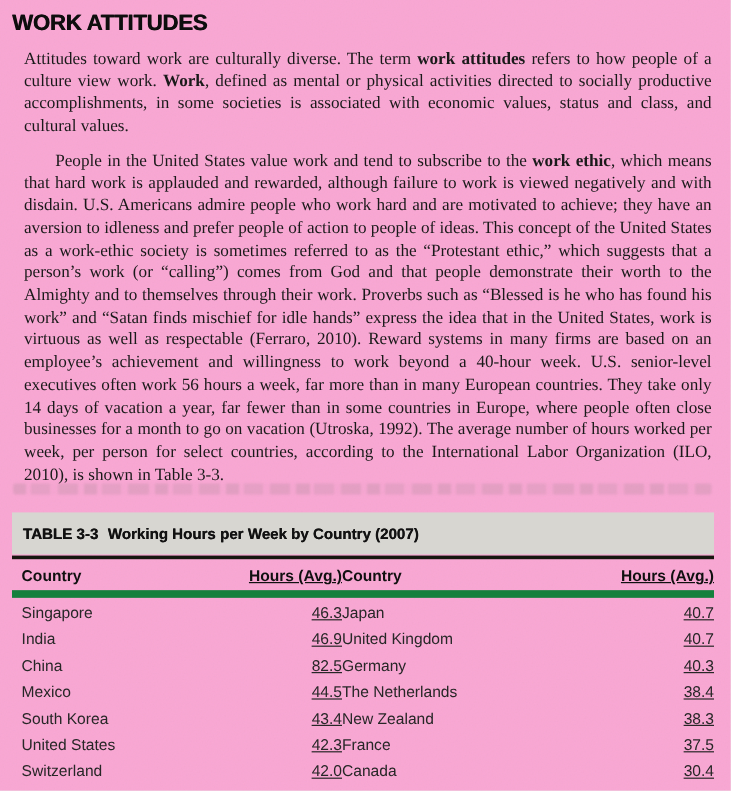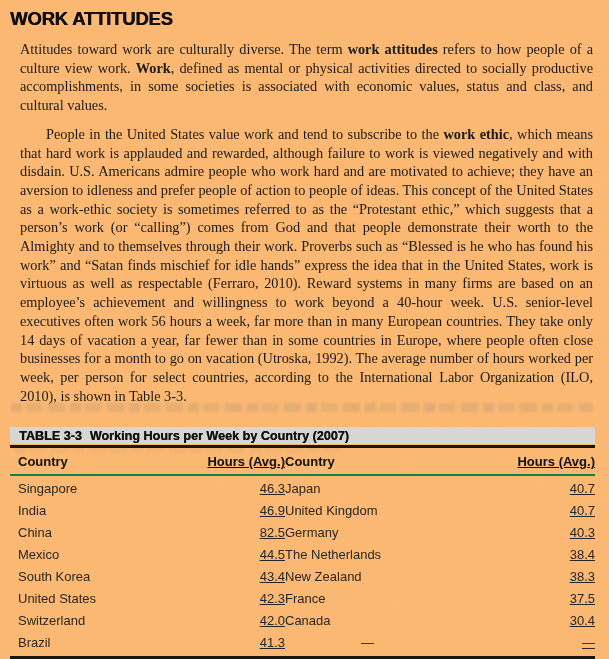--- a/index.html
+++ b/index.html
@@ -1,21 +1,21 @@
 <!DOCTYPE html>
 <html><head>
 <meta charset="utf-8">
 <style>
   html,body{margin:0;padding:0;background:#e9e8e6;}
   .page{
     position:relative;
     width:609px;height:659px;
     box-sizing:border-box;
     padding:8px 6px 0 10px;
-    background:#fdba74;
+    background:#f9a8d4;
     overflow:hidden;
     color:#191919;
   }
   .texture{position:absolute;top:0;left:0;pointer-events:none;opacity:.05;mix-blend-mode:multiply;}
   h1.page-title{
     font-family:"Liberation Sans",sans-serif;
     font-size:18.5px;font-weight:700;letter-spacing:-0.2px;
     color:#0e0e0e;text-shadow:0.5px 0 0 #0e0e0e;
     margin:0 0 10px 0;
   }
@@ -33,35 +33,35 @@
       rgba(115,114,108,.30) 0 11px, rgba(115,114,108,.03) 11px 15px,
       rgba(115,114,108,.24) 15px 31px, rgba(115,114,108,.04) 31px 37px,
       rgba(115,114,108,.27) 37px 54px, rgba(115,114,108,.03) 54px 59px);
     filter:blur(1px);opacity:.55;border-radius:2px;
   }
   .bleed-1{top:403px;left:11px;width:582px;}
   .bleed-2{top:445px;left:14px;width:330px;opacity:.22;}
   
   .table-block{margin-top:22px;width:585px;position:relative;}
   .table-title-bar{
-    height:17px;background:#d7d6d1;
+    height:35px;background:#d7d6d1;
     display:flex;align-items:center;
     font-family:"Liberation Sans",sans-serif;
     font-size:12.6px;font-weight:700;color:#121212;
     padding-left:9px;
   }
   .table-label{text-shadow:.45px 0 0 currentColor;margin-right:8px;white-space:nowrap;}
   .table-title{text-shadow:.2px 0 0 currentColor;white-space:nowrap;}
   .rule-heavy{height:3px;background:#16160f;margin-top:1px;}
   .rule-bottom{margin-top:2px;}
   table.hours-table{
     width:100%;border-collapse:collapse;table-layout:fixed;
     font-family:"Liberation Sans",sans-serif;
   }
-  .hours-table thead tr{border-bottom:2px solid #15803d;}
+  .hours-table thead tr{border-bottom:6px solid #15803d;}
   .hours-table th{
     font-size:13px;font-weight:700;color:#101010;
     text-align:left;padding:6px 0 5px 0;
   }
   .hours-table th.first,.hours-table td.first{padding-left:8px;}
   .hours-table th.hours,.hours-table td.hours{text-align:right;text-decoration:underline;}
   .hours-table td{
     font-size:13px;color:#272727;
     padding:3.5px 0 3.5px 0;
   }

